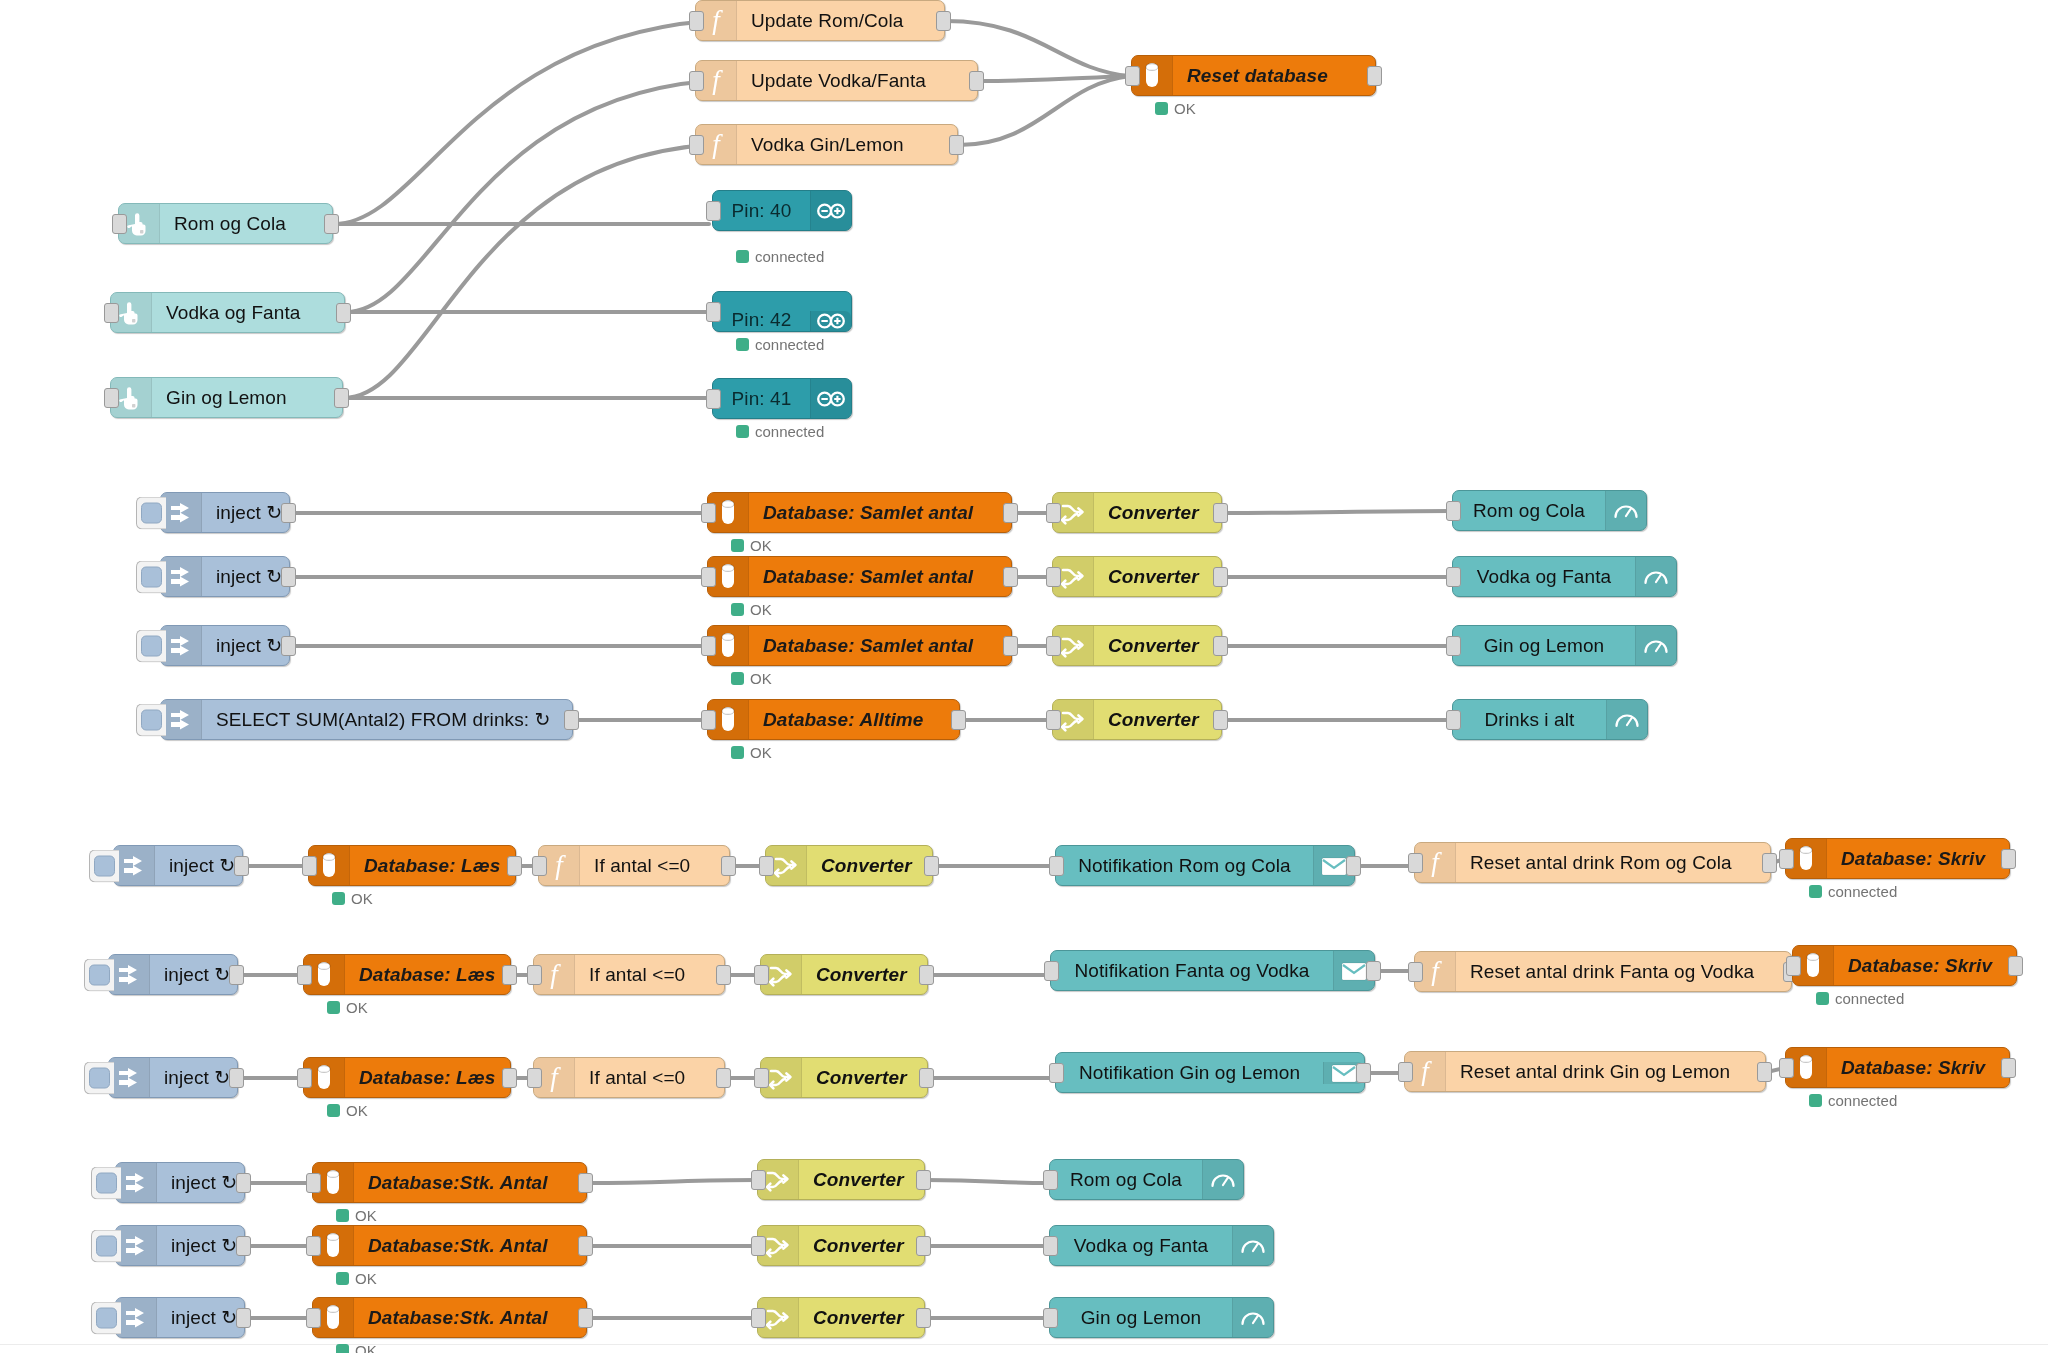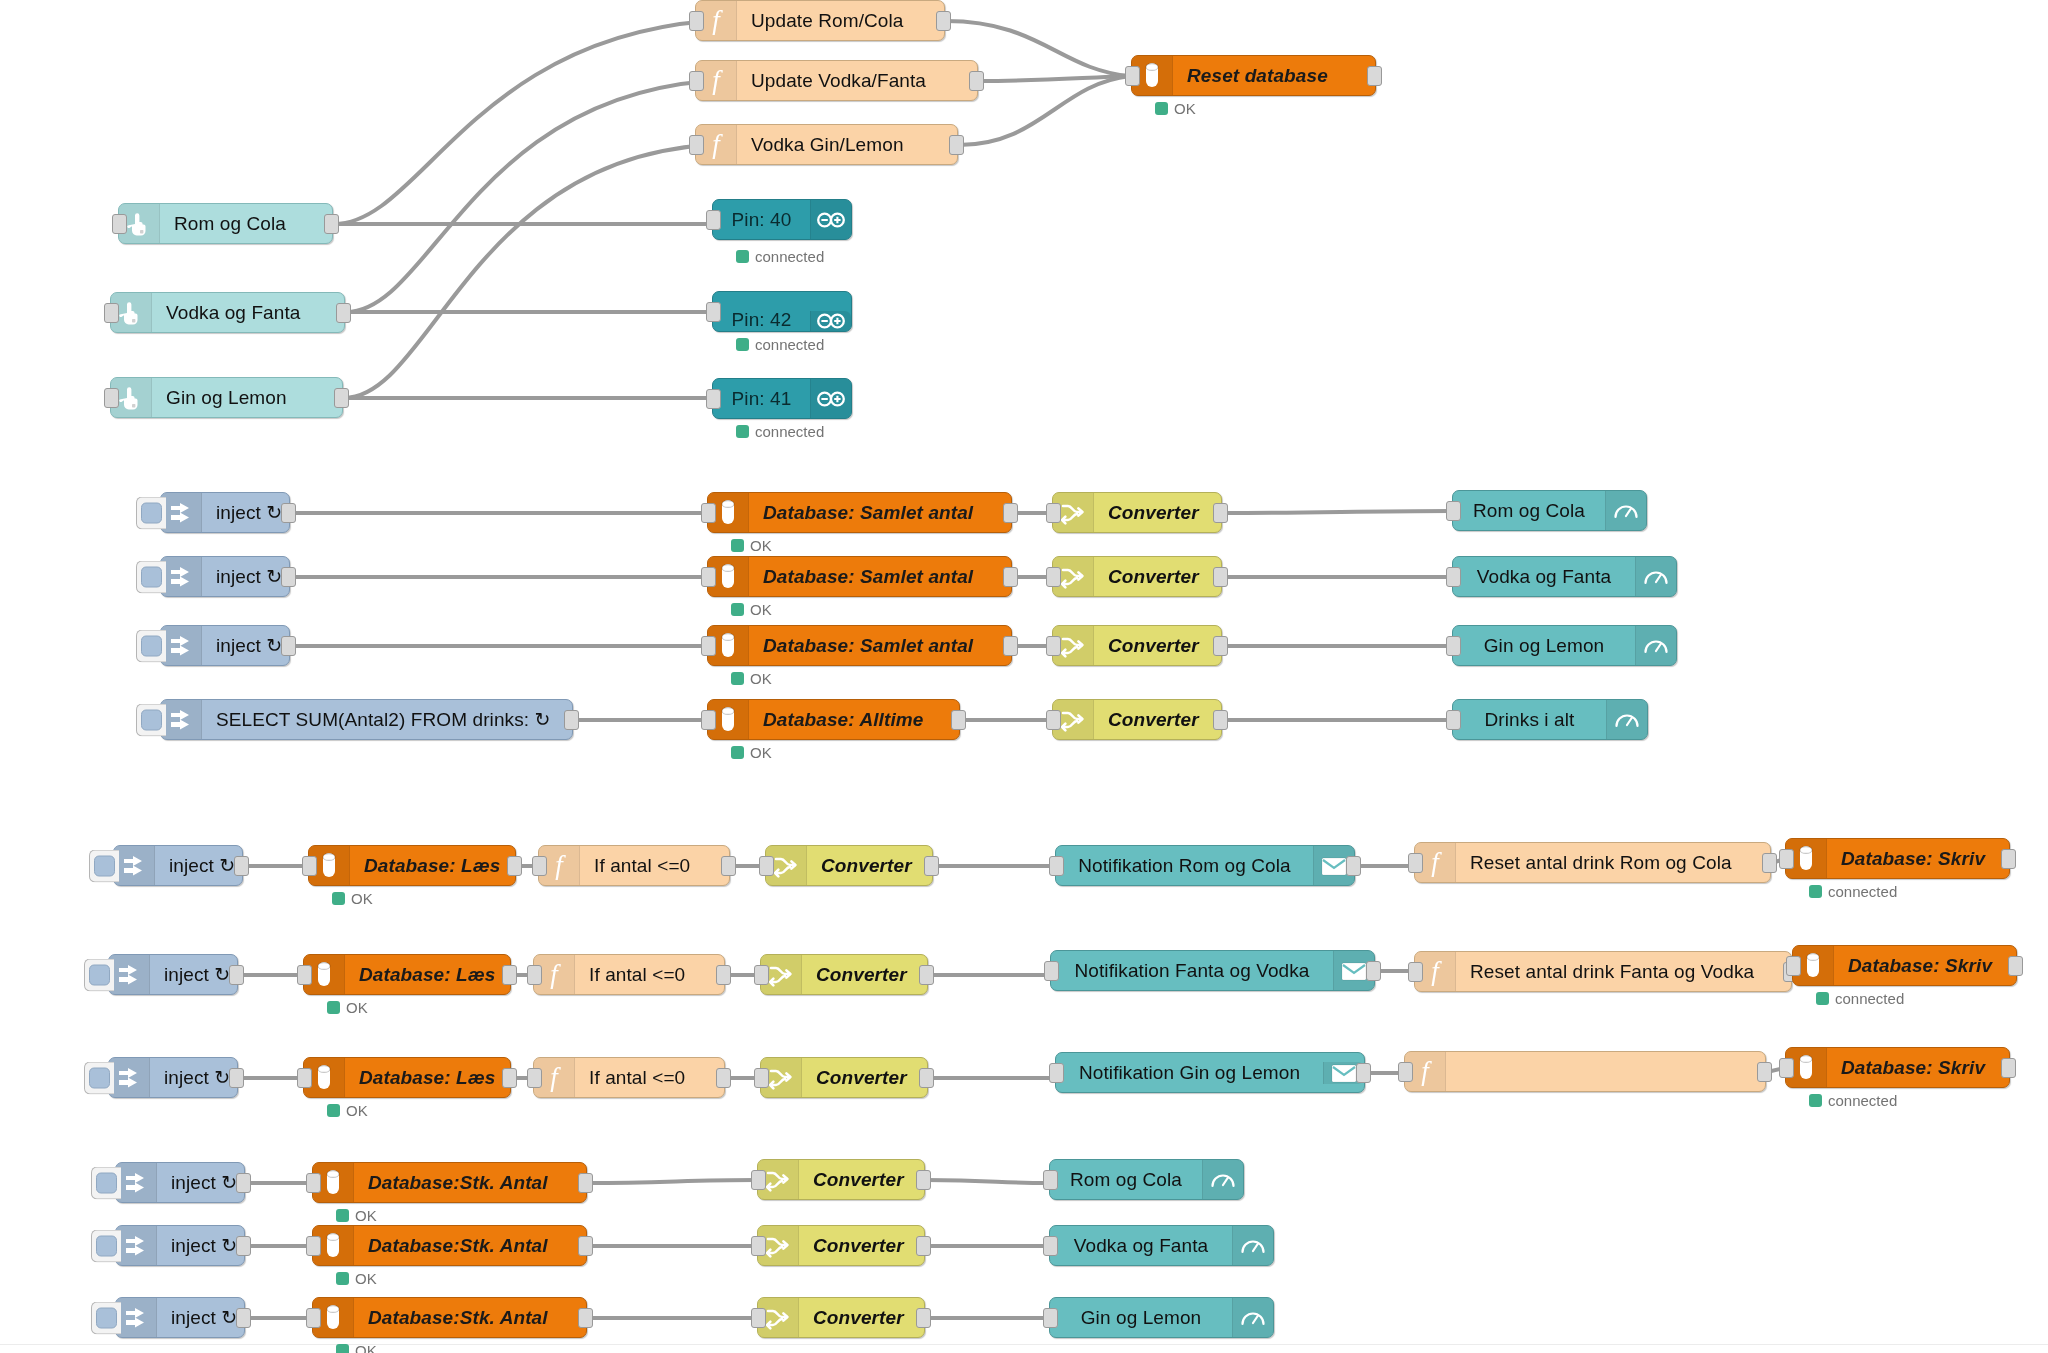--- a/index.html
+++ b/index.html
@@ -278,21 +278,21 @@
           <div class="icon-box">
             <svg class="glyph" width="26" height="28" viewBox="0 0 26 28">
               <path d="M9 14 V5.5 a2.2 2.2 0 0 1 4.4 0 V12 h1.2 a2 2 0 0 1 2 2 v0.4 h1 a1.9 1.9 0 0 1 1.9 1.9 V21 a4.5 4.5 0 0 1 -4.5 4.5 h-4.3 A4.7 4.7 0 0 1 6 20.8 v-4.6 l-2.6 1.7 a1.5 1.5 0 0 1 -1.7 -2.4 Z" fill="white"></path>
               <rect x="14" y="20" width="3.4" height="3.4" rx="0.7" fill="rgba(0,0,0,0.18)"></rect>
             </svg>
           </div>
           <div class="label">Gin og Lemon</div>
           <div class="port in"></div>
           <div class="port out"></div>
         </div>
-        <div class="node n-ardu" style="left: 712px; top: 199px; width: 140px;">
+        <div class="node n-ardu" style="left: 712px; top: 190px; width: 140px;">
           <div class="label center">Pin: 40</div>
           <div class="icon-box right">
             <svg class="glyph" width="30" height="20" viewBox="0 0 30 20">
               <circle cx="8.6" cy="10" r="6.4" fill="none" stroke="white" stroke-width="2.3"></circle>
               <circle cx="21.4" cy="10" r="6.4" fill="none" stroke="white" stroke-width="2.3"></circle>
               <line x1="5.4" y1="10" x2="11.8" y2="10" stroke="white" stroke-width="2.1"></line>
               <line x1="18.2" y1="10" x2="24.6" y2="10" stroke="white" stroke-width="2.1"></line>
               <line x1="21.4" y1="6.8" x2="21.4" y2="13.2" stroke="white" stroke-width="2.1"></line>
             </svg>
           </div>
@@ -749,20 +749,21 @@
           <div class="label">Reset antal drink Fanta og Vodka</div>
           <div class="port in"></div>
           <div class="port out"></div>
         </div>
         <div class="node n-func" style="left: 1404px; top: 1051px; width: 362px;">
           <div class="icon-box">
             <svg class="glyph" width="26" height="30" viewBox="0 0 26 30">
               <text x="13" y="23" font-family="Liberation Serif, serif" font-style="italic" font-size="27" fill="white" text-anchor="middle">f</text>
             </svg>
           </div>
+          <div class="label">Reset antal drink Gin og Lemon</div>
           <div class="port in"></div>
           <div class="port out"></div>
         </div>
         <div class="node n-db" style="left: 1785px; top: 838px; width: 225px;">
           <div class="icon-box">
             <svg class="glyph" width="22" height="30" viewBox="0 0 22 30">
               <rect x="5" y="2" width="12" height="24" rx="6" fill="white"></rect>
               <ellipse cx="11" cy="6" rx="6" ry="3.4" fill="white" stroke="rgba(0,0,0,0.22)" stroke-width="1.1"></ellipse>
             </svg>
           </div>

